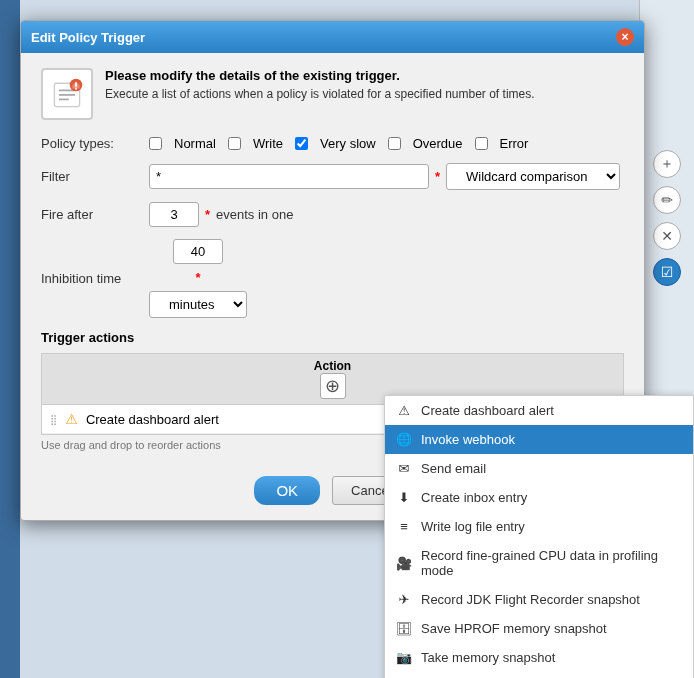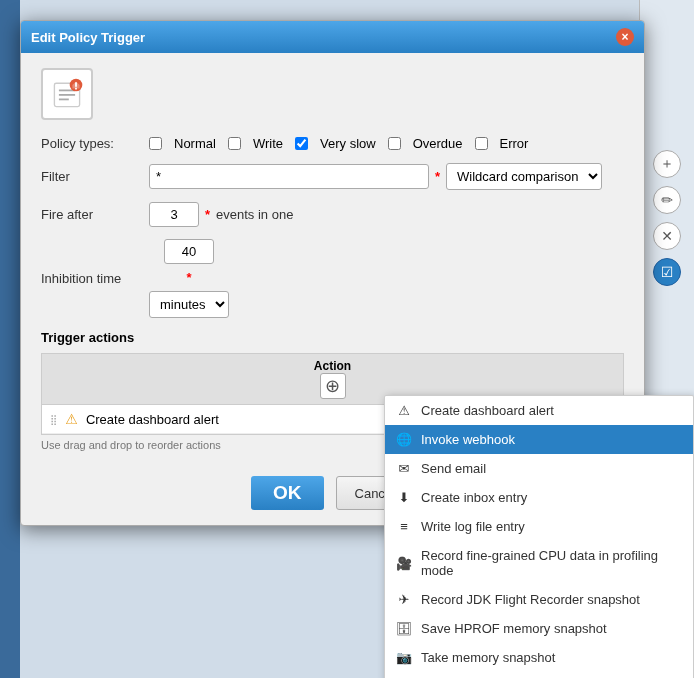--- a/index.html
+++ b/index.html
@@ -139,21 +139,21 @@
       font-size: 13px;
       background: white;
     }
 
     .required-star {
       color: red;
       font-weight: bold;
     }
 
     .dropdown-select {
-      padding: 4px 6px;
+      padding: 4px 15px;
       border: 1px solid #aaa;
       border-radius: 3px;
       font-size: 13px;
       background: white;
       cursor: pointer;
     }
 
     .fire-after-row {
       display: flex;
       align-items: center;
@@ -246,24 +246,24 @@
       justify-content: center;
       gap: 12px;
       padding: 10px 20px 15px;
     }
 
     .btn-ok {
       background: linear-gradient(to bottom, #4da6e8, #2980c4);
       color: white;
       border: none;
       padding: 6px 22px;
-      border-radius: 3px;
-      cursor: pointer;
-      font-size: 19px;
-      font-weight: bold;
+      border-radius: 12px;
+      cursor: pointer;
+      font-size: 15px;
+      font-weight: normal;
     }
 
     .btn-cancel {
       background: linear-gradient(to bottom, #f5f5f5, #e0e0e0);
       color: #333;
       border: 1px solid #aaa;
       padding: 6px 18px;
       border-radius: 3px;
       cursor: pointer;
       font-size: 13px;
@@ -386,20 +386,24 @@
         <svg viewBox="0 0 40 40">
           <rect x="6" y="8" width="28" height="26" rx="2" fill="white" stroke="#ccc" stroke-width="1.5"></rect>
           <line x1="11" y1="16" x2="29" y2="16" stroke="#aaa" stroke-width="2"></line>
           <line x1="11" y1="21" x2="29" y2="21" stroke="#aaa" stroke-width="2"></line>
           <line x1="11" y1="26" x2="22" y2="26" stroke="#aaa" stroke-width="2"></line>
           <circle cx="30" cy="10" r="7" fill="#e05a3a"></circle>
           <path d="M26 10 L30 6 L34 10 L34 14 L26 14 Z" fill="white" opacity="0.3"></path>
           <rect x="29" y="7" width="2" height="5" fill="white"></rect>
           <rect x="29" y="13" width="2" height="2" fill="white"></rect>
         </svg>
+      </div>
+      <div class="info-text">
+        <h3>Please modify the details of the existing trigger.</h3>
+        <p>Execute a list of actions when a policy is violated for a specified number of times.</p>
       </div>
     </div>
 
     <div class="form-row">
       <span class="form-label">Policy types:</span>
       <div class="checkbox-group">
         <div class="checkbox-item">
           <input type="checkbox" id="chk_normal" style="">
           <label for="chk_normal">Normal</label>
         </div>

